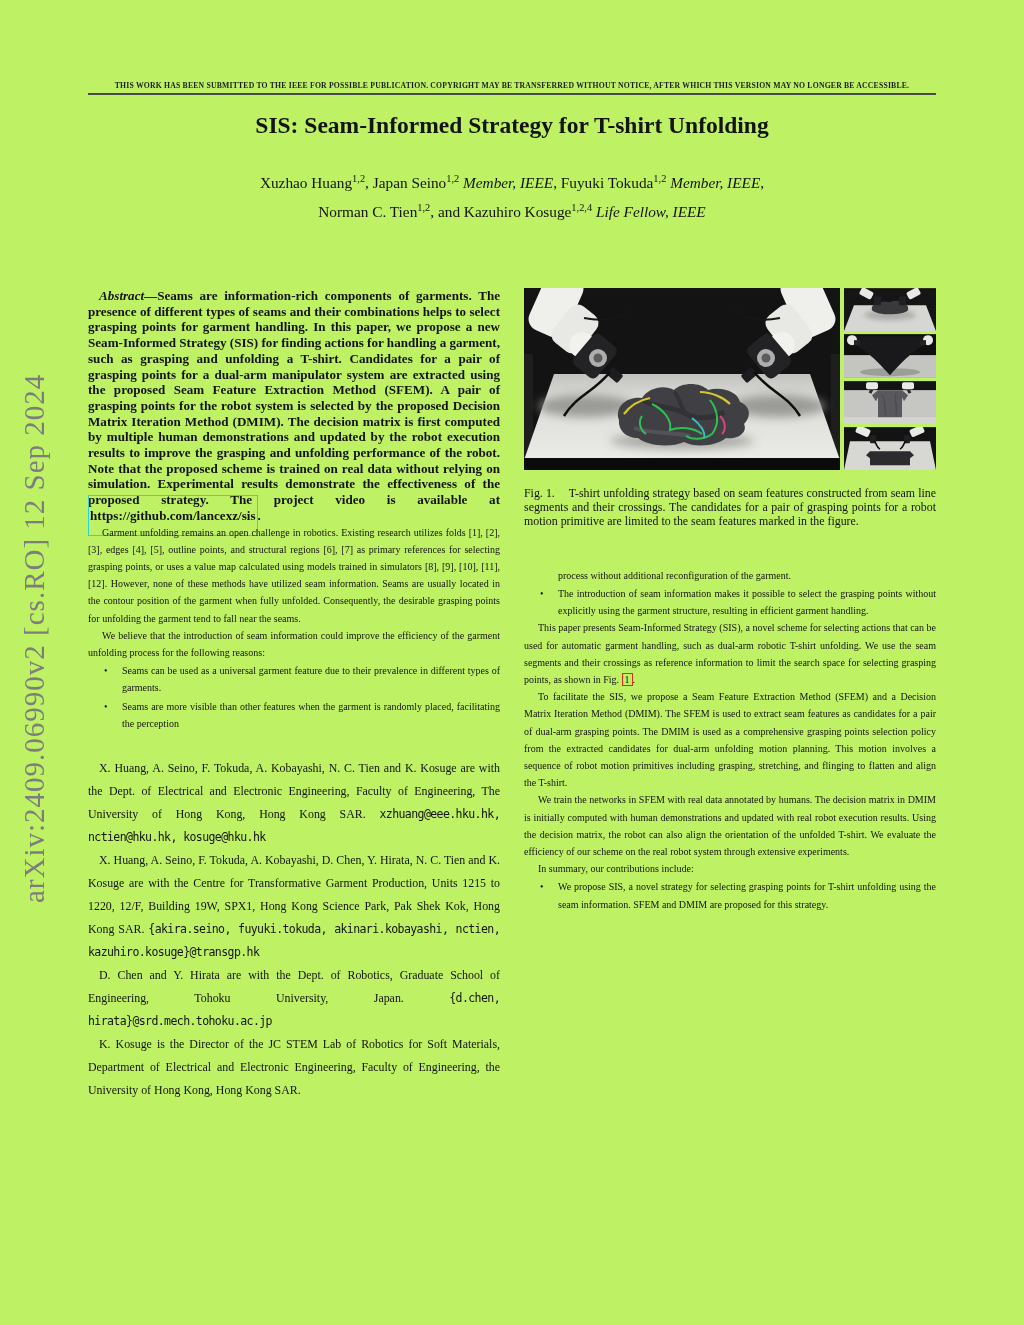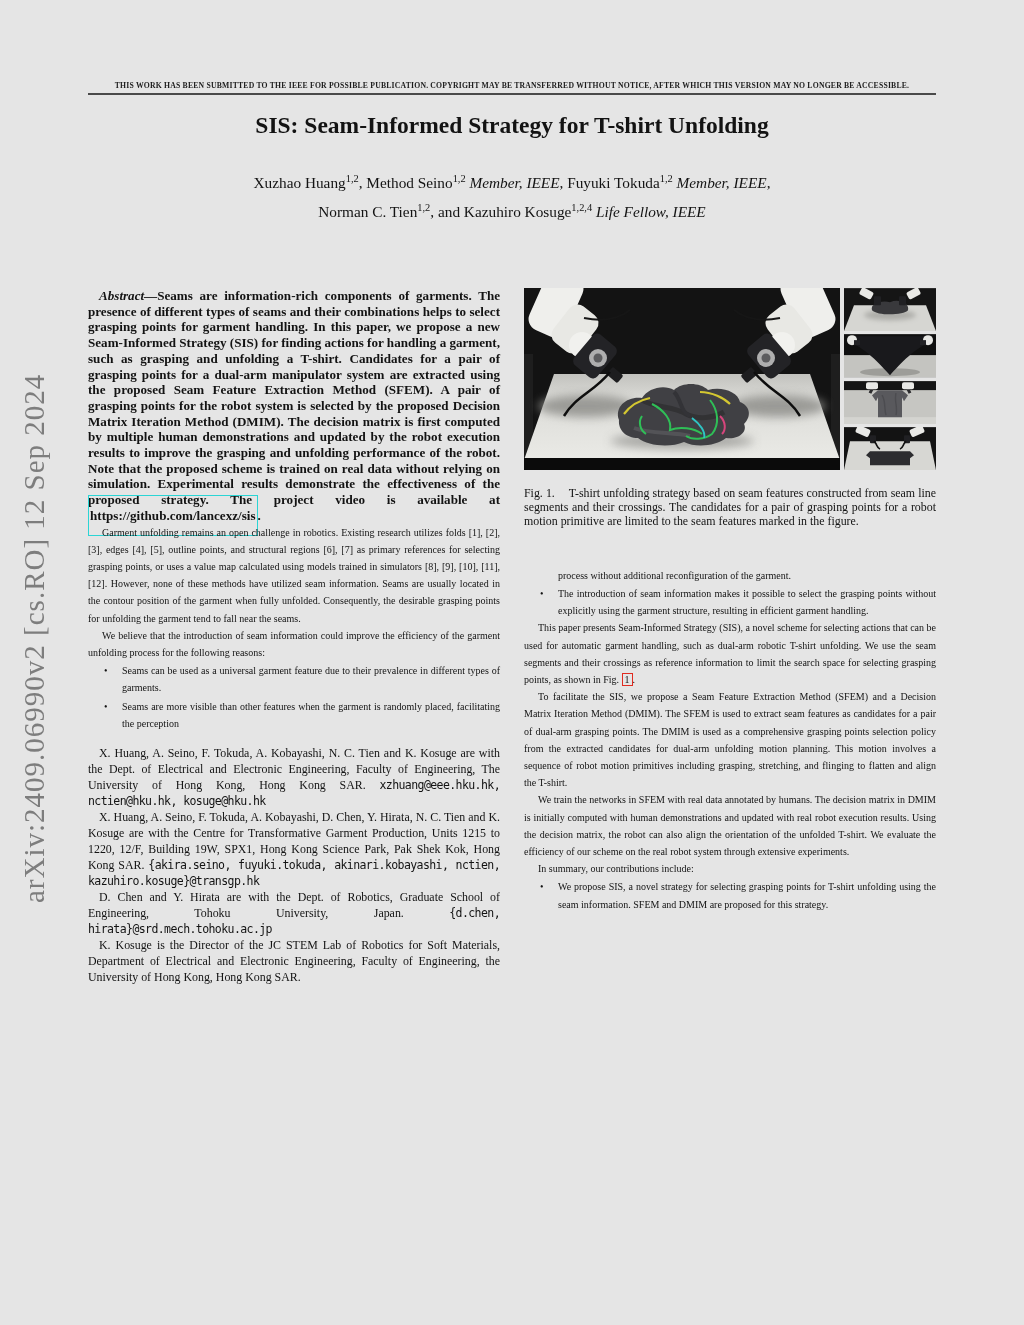--- a/index.html
+++ b/index.html
@@ -1,16 +1,16 @@
 <!DOCTYPE html>
 <html style="--link-box: #2bd5d5; --ref-box: #e02b20; --arxiv-text: #7d7d7d; --seam-green: #2fbf57; --seam-yellow: #d4c731; --seam-cyan: #2fc4c4; --seam-pink: #d6457c;"><head>
 <meta charset="utf-8">
 <style>
   html,body{margin:0;padding:0;background:#ffffff;}
-  .page{position:relative;width:1024px;height:1325px;background:#e5e5e5;overflow:hidden;
+  .page{position:relative;width:1024px;height:1325px;background:#bef264;overflow:hidden;
         font-family:"Liberation Serif",serif;color:#131313;}
 
   .header-notice{position:absolute;top:81px;left:88px;width:848px;text-align:center;
     font-size:7.7px;font-weight:bold;letter-spacing:.2px;color:#1c1c1c;white-space:nowrap;}
   .header-rule{position:absolute;top:93px;left:88px;width:848px;border-top:2px solid #4a4a4a;}
 
   .title{position:absolute;top:112px;left:0;width:100%;text-align:center;
     font-size:23.5px;font-weight:bold;margin:0;}
   .authors{position:absolute;top:167px;left:0;width:100%;text-align:center;
     font-size:15.3px;line-height:24.5px;}
@@ -29,21 +29,21 @@
   .section-heading{text-align:center;font-size:14.6px;margin:13px 0 9px 0;}
   .sc{font-variant:small-caps;letter-spacing:.6px;}
 
   .body-text{font-size:10px;line-height:17.2px;text-align:justify;}
   .body-text p{margin:0;text-indent:14px;}
 
   .bullet{position:relative;padding-left:34px;text-align:justify;margin-top:1px;}
   .bullet::before{content:"\2022";position:absolute;left:16px;}
   .bullet-cont{padding-left:34px;text-align:justify;}
 
-  .footnotes{margin-top:13px;font-size:11.9px;line-height:16px;text-align:justify;}
+  .footnotes{margin-top:25px;font-size:11.9px;line-height:23px;text-align:justify;}
   .footnotes p{margin:0;text-indent:11px;}
 
   .figure{width:412px;display:flex;gap:4px;}
   .fig-main{width:316px;height:182px;display:block;}
   .fig-strip{width:92px;display:flex;flex-direction:column;gap:3px;}
   .fig-sub{width:92px;height:43.25px;display:block;}
 
   .caption{margin-top:17px;font-size:11.9px;line-height:13.9px;text-align:justify;}
   .cap-tag{margin-right:14px;}
 
@@ -63,21 +63,21 @@
 <body>
 
 <div class="page">
 
   <div class="header-notice">THIS WORK HAS BEEN SUBMITTED TO THE IEEE FOR POSSIBLE PUBLICATION. COPYRIGHT MAY BE TRANSFERRED WITHOUT NOTICE, AFTER WHICH THIS VERSION MAY NO LONGER BE ACCESSIBLE.</div>
   <div class="header-rule"></div>
 
   <h1 class="title">SIS: Seam-Informed Strategy for T-shirt Unfolding</h1>
 
   <div class="authors">
-    <div><span>Xuzhao Huang</span><sup>1,2</sup><span>, Method Seino</span><sup>1,2</sup><span> </span><span class="s-i">Member, IEEE</span><span>, Fuyuki Tokuda</span><sup>1,2</sup><span> </span><span class="s-i">Member, IEEE</span><span>,</span></div>
+    <div><span>Xuzhao Huang</span><sup>1,2</sup><span>, Japan Seino</span><sup>1,2</sup><span> </span><span class="s-i">Member, IEEE</span><span>, Fuyuki Tokuda</span><sup>1,2</sup><span> </span><span class="s-i">Member, IEEE</span><span>,</span></div>
     <div><span>Norman C. Tien</span><sup>1,2</sup><span>, and Kazuhiro Kosuge</span><sup>1,2,4</sup><span> </span><span class="s-i">Life Fellow, IEEE</span></div>
   </div>
 
   <div class="arxiv">arXiv:2409.06990v2  [cs.RO]  12 Sep 2024</div>
 
   <div class="columns">
 
     <div class="col">
       <div class="abstract"><span class="s-ib">Abstract</span><span>—Seams are information-rich components of garments. The presence of different types of seams and their combinations helps to select grasping points for garment handling. In this paper, we propose a new Seam-Informed Strategy (SIS) for finding actions for handling a garment, such as grasping and unfolding a T-shirt. Candidates for a pair of grasping points for a dual-arm manipulator system are extracted using the proposed Seam Feature Extraction Method (SFEM). A pair of grasping points for the robot system is selected by the proposed Decision Matrix Iteration Method (DMIM). The decision matrix is first computed by multiple human demonstrations and updated by the robot execution results to improve the grasping and unfolding performance of the robot. Note that the proposed scheme is trained on real data without relying on simulation. Experimental results demonstrate the effectiveness of the proposed strategy. The project video is available at </span><span class="s-linkbox">https://github.com/lancexz/sis</span><span>.</span></div>
 

